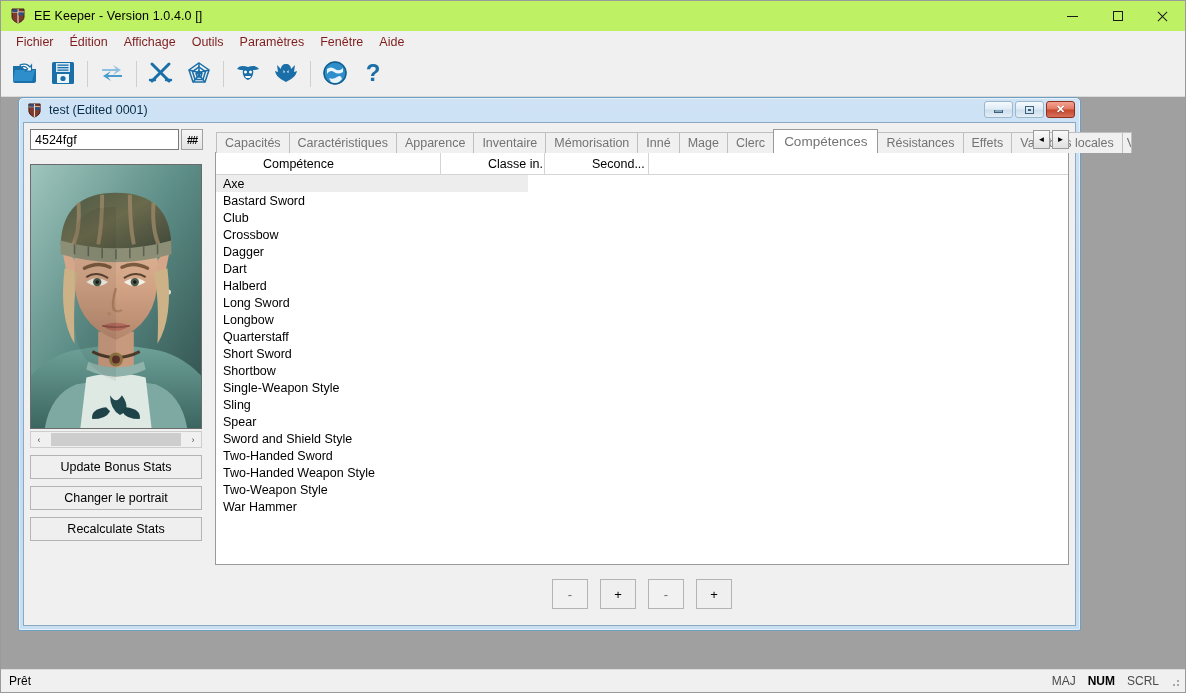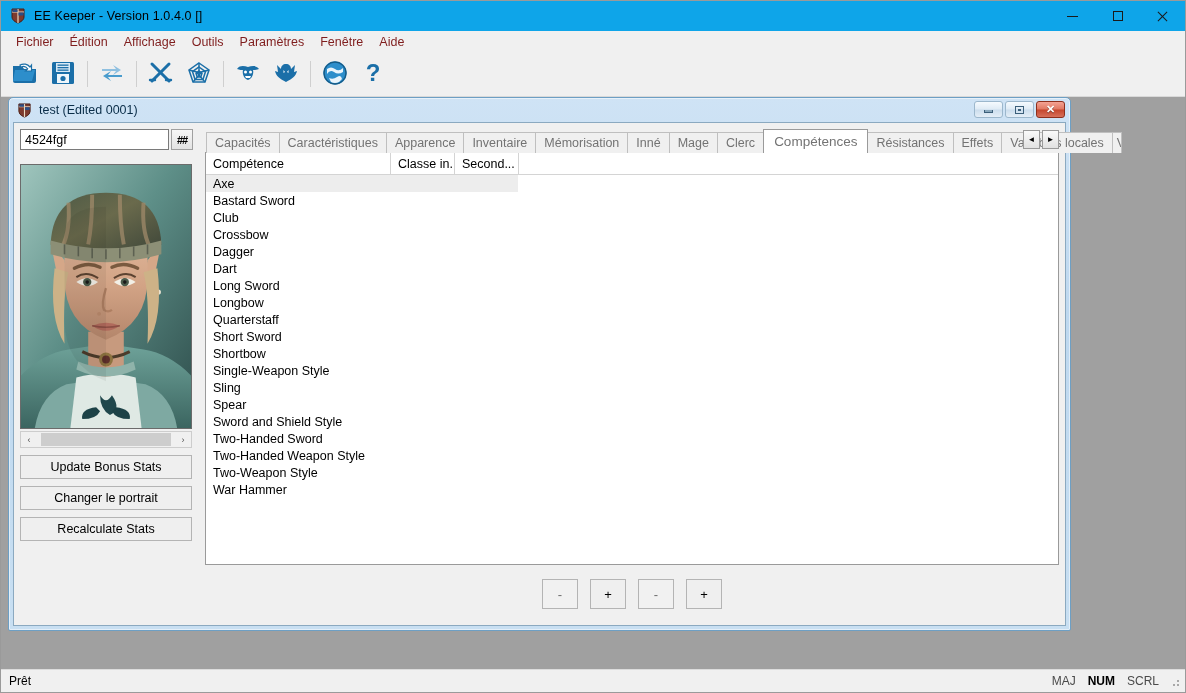--- a/index.html
+++ b/index.html
@@ -16,21 +16,21 @@
     position: relative;
     width: 1186px; height: 693px;
     background: #f0f0f0;
     border: 1px solid #9a9a9a;
     display: flex; flex-direction: column;
   }
 
   
   .titlebar {
     height: 30px; min-height: 30px;
-    background: #0ea5e9;
+    background: #bef264;
     display: flex; align-items: center;
     padding-left: 9px;
     position: relative;
   }
   .title-icon { width: 16px; height: 16px; margin-right: 8px; position: relative; flex: none; }
   .title-text {
     font-size: 12.5px; color: #000; letter-spacing: .1px;
   }
   .win-controls { position: absolute; right: 0; top: 0; height: 30px; display: flex; }
   .win-btn {
@@ -77,21 +77,21 @@
     flex: 1 1 auto;
     background: #a0a0a0;
     position: relative;
     padding: 7px;
     overflow: hidden;
   }
 
   
   .child-window {
     position: absolute;
-    left: 7px; top: 0px;
+    left: 17px; top: 0px;
     width: 1063px; height: 534px;
     background: linear-gradient(to bottom, #cfe3f5 0%, #bed8ef 40%, #c8dff2 100%);
     border: 1px solid #6d9fc4;
     border-radius: 5px 5px 2px 2px;
     padding: 0;
     box-shadow: 0 0 0 1px rgba(255,255,255,.5) inset;
   }
   .child-titlebar {
     height: 24px;
     display: flex; align-items: center;
@@ -245,21 +245,21 @@
     display: flex; height: 22px; flex: none;
     border-bottom: 1px solid #d4d4d4;
     background: #fff;
   }
   .gh-cell {
     display: flex; align-items: center;
     padding-left: 7px;
     font-size: 12.5px;
     border-right: 1px solid #d4d4d4;
     color: #000;
-    overflow: hidden; white-space: nowrap;
+    overflow: hidden; white-space: nowrap; margin-left: 40px;
   }
   .gh-cell.c1 { width: 185px; flex: none; }
   .gh-cell.c2 { width: 64px; flex: none; }
   .gh-cell.c3 { width: 64px; flex: none; }
   .gh-cell.cfill { flex: 1; border-right: none; }
   .grid-body { flex: 1 1 auto; overflow: hidden; background: #fff; }
   .grid-row {
     height: 17px; display: flex; align-items: center;
     padding-left: 7px; font-size: 12.5px;
     white-space: nowrap;
@@ -624,20 +624,21 @@
               <div class="gh-cell cfill"></div>
             </div>
 
             <div class="grid-body">
               <div class="grid-row selected">Axe</div>
               <div class="grid-row">Bastard Sword</div>
               <div class="grid-row">Club</div>
               <div class="grid-row">Crossbow</div>
               <div class="grid-row">Dagger</div>
               <div class="grid-row">Dart</div>
+              <div class="grid-row">Halberd</div>
               <div class="grid-row">Long Sword</div>
               <div class="grid-row">Longbow</div>
               <div class="grid-row">Quarterstaff</div>
               <div class="grid-row">Short Sword</div>
               <div class="grid-row">Shortbow</div>
               <div class="grid-row">Single-Weapon Style</div>
               <div class="grid-row">Sling</div>
               <div class="grid-row">Spear</div>
               <div class="grid-row">Sword and Shield Style</div>
               <div class="grid-row">Two-Handed Sword</div>

